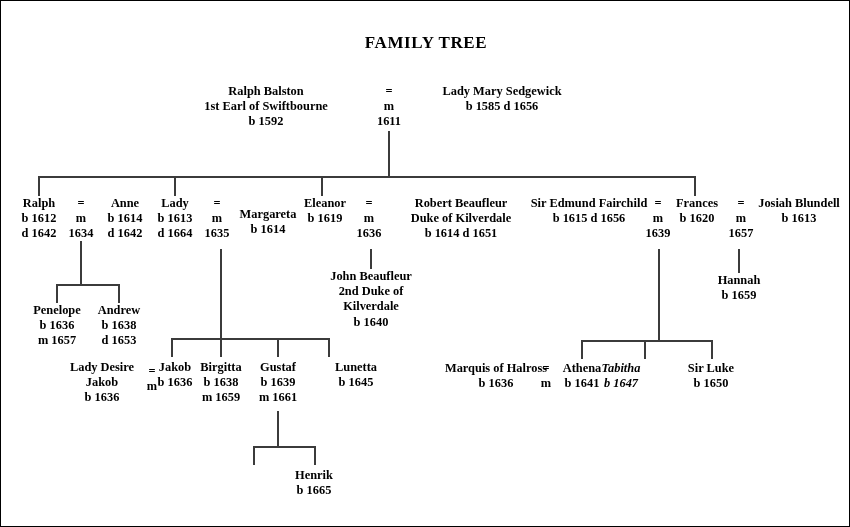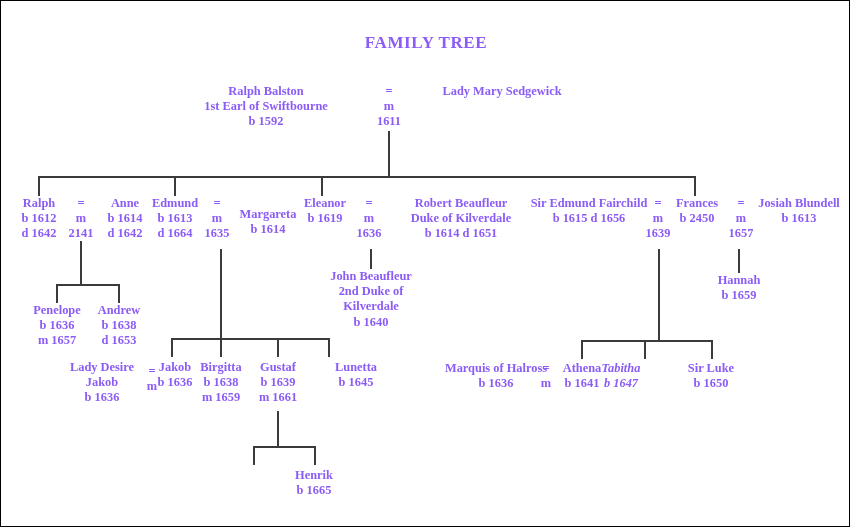--- a/index.html
+++ b/index.html
@@ -10,21 +10,21 @@
   }
   #page {
     position: relative;
     width: 850px;
     height: 527px;
     background: #ffffff;
     border: 1px solid #000000;
     box-sizing: border-box;
     overflow: hidden;
     font-family: "Liberation Serif", "DejaVu Serif", serif;
-    color: #8b5cf6;
+    color: #000000;
   }
   #title {
     position: absolute;
     left: 0;
     top: 32px;
     width: 850px;
     text-align: center;
     font-size: 17px;
     font-weight: bold;
     letter-spacing: 0.6px;
@@ -72,50 +72,51 @@
   </div>
 
   <div class="marr" style="left:358px; top:83px; width:60px;">
     <span class="ln">=</span>
     <span class="ln">m</span>
     <span class="ln">1611</span>
   </div>
 
   <div class="node" style="left:396px; top:83px; width:210px;">
     <span class="ln">Lady Mary Sedgewick</span>
+    <span class="ln">b 1585   d 1656</span>
   </div>
 
   <div class="vline" style="left:387px; top:130px; height:46px;"></div>
 
   <div class="hline" style="left:37px; top:175px; width:658px;"></div>
   <div class="vline" style="left:37px;  top:175px; height:20px;"></div>
   <div class="vline" style="left:173px; top:175px; height:20px;"></div>
   <div class="vline" style="left:320px; top:175px; height:20px;"></div>
   <div class="vline" style="left:693px; top:175px; height:20px;"></div>
 
   <div class="node" style="left:8px; top:195px; width:60px;">
     <span class="ln">Ralph</span>
     <span class="ln">b 1612</span>
     <span class="ln">d 1642</span>
   </div>
 
   <div class="marr" style="left:62px; top:195px; width:36px;">
     <span class="ln">=</span>
     <span class="ln">m</span>
-    <span class="ln">2141</span>
+    <span class="ln">1634</span>
   </div>
 
   <div class="node" style="left:96px; top:195px; width:56px;">
     <span class="ln">Anne</span>
     <span class="ln">b 1614</span>
     <span class="ln">d 1642</span>
   </div>
 
   <div class="node" style="left:144px; top:195px; width:60px;">
-    <span class="ln">Edmund</span>
+    <span class="ln">Lady</span>
     <span class="ln">b 1613</span>
     <span class="ln">d 1664</span>
   </div>
 
   <div class="marr" style="left:198px; top:195px; width:36px;">
     <span class="ln">=</span>
     <span class="ln">m</span>
     <span class="ln">1635</span>
   </div>
 
@@ -147,21 +148,21 @@
   </div>
 
   <div class="marr" style="left:637px; top:195px; width:40px;">
     <span class="ln">=</span>
     <span class="ln">m</span>
     <span class="ln">1639</span>
   </div>
 
   <div class="node" style="left:665px; top:195px; width:62px;">
     <span class="ln">Frances</span>
-    <span class="ln">b 2450</span>
+    <span class="ln">b 1620</span>
   </div>
 
   <div class="marr" style="left:720px; top:195px; width:40px;">
     <span class="ln">=</span>
     <span class="ln">m</span>
     <span class="ln">1657</span>
   </div>
 
   <div class="node" style="left:748px; top:195px; width:100px;">
     <span class="ln">Josiah Blundell</span>

